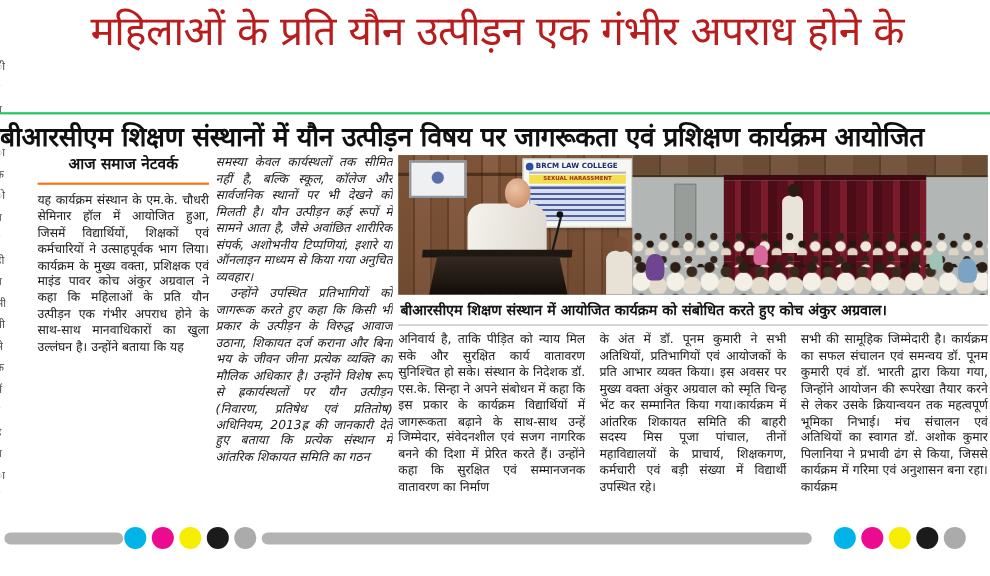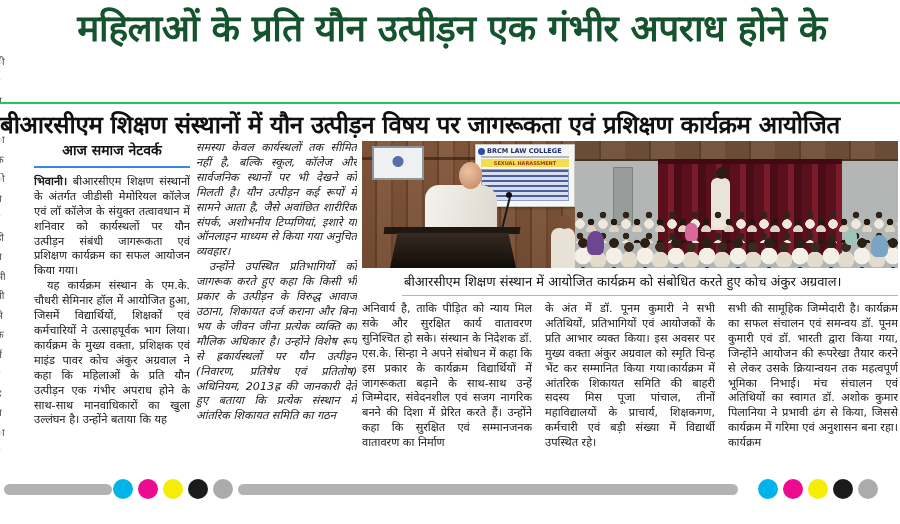--- a/index.html
+++ b/index.html
@@ -13,38 +13,38 @@
   
   .edge-strip {
     position:absolute; left:0; top:52px; width:9px; height:428px;
     overflow:hidden; font-size:10px; line-height:19.5px; color:#474747;
     white-space:pre-line; margin-left:-4px;
   }
 
   
   .headline { position:absolute; left:14px; right:10px; top:6px; text-align:center; }
   .headline-line {
-    font-size:37px; font-weight:700; line-height:46px; color:#14532d;
+    font-size:37px; font-weight:400; line-height:46px; color:#b91c1c;
     letter-spacing:-0.5px; white-space:nowrap;
   }
   .subheadline-wrap {
     position:absolute; left:0; right:0; top:102px;
     border-top:2px solid #22c55e; padding-top:3px; text-align:left;
   }
   .subheadline {
     font-size:24px; font-weight:700; color:#101010; white-space:nowrap; letter-spacing:-0.3px;
   }
 
   
   .bodytext { font-size:11.2px; line-height:14.9px; text-align:justify; color:#1c1c1c; }
   .col-1 { position:absolute; left:34px;  top:141px; width:156px; height:338px; overflow:hidden; }
   .col-2 { position:absolute; left:196px; top:141px; width:161px; height:338px; overflow:hidden;font-style:italic; }
   .byline {
     text-align:center; font-weight:700; font-size:14px; padding:2px 0 8px;
-    border-bottom:2px solid #3b82f6; margin-bottom:7px; color:#141414;
+    border-bottom:2px solid #f97316; margin-bottom:7px; color:#141414;
   }
   .para + .para { text-indent:13px; }
   .lead-word { font-weight:700; }
 
   
   .right-section { position:absolute; left:362px; top:141px; width:536px; }
   .photo { position:relative; width:536px; height:127px; overflow:hidden; background:#9b9f9e; }
 
   .photo .abs { position:absolute; }
   .photo-left {
@@ -110,22 +110,22 @@
       radial-gradient(circle at 8px 18px, #f4f0e7 8px,   rgba(0,0,0,0) 8.8px),
       radial-gradient(circle at 23px 22px,#e3dccd 8px,   rgba(0,0,0,0) 8.8px);
     background-size:31px 29px; }
   .blob { border-radius:45% 45% 30% 30%; }
   .blob-purple { left:12px;  top:90px; width:17px; height:24px; background:#6e4590; }
   .blob-pink   { left:110px; top:82px; width:13px; height:18px; background:#d8679c; }
   .blob-blue   { left:296px; top:94px; width:17px; height:22px; background:#7aa3c4; }
   .blob-teal   { left:270px; top:88px; width:12px; height:16px; background:#9ec4b8; }
 
   .photo-caption {
-    font-size:13px; font-weight:400; color:#131313; text-align:left;
-    padding:4px 2px 5px; border-bottom:1px solid #b5b5b5;margin-left:40px;
+    font-size:13px; font-weight:700; color:#131313; text-align:left;
+    padding:4px 2px 5px; border-bottom:1px solid #b5b5b5;
   }
   .right-cols { display:flex; gap:13px; margin-top:6px; height:184px; overflow:hidden; }
   .right-col { flex:1 1 0; overflow:hidden; }
 
   
   .print-bar { position:absolute; height:11px; border-radius:6px; background:#b3b3b3; top:484px; }
   .bar-left { left:4px; width:108px; }
   .bar-mid  { left:238px; width:500px; }
   .dots { position:absolute; top:479px; display:flex; gap:5px; }
   .dots-left  { left:113px; }
@@ -162,21 +162,20 @@
   <div class="headline">
     <div class="headline-line">महिलाओं के प्रति यौन उत्पीड़न एक गंभीर अपराध होने के</div>
   </div>
 
   <div class="subheadline-wrap">
     <div class="subheadline">बीआरसीएम शिक्षण संस्थानों में यौन उत्पीड़न विषय पर जागरूकता एवं प्रशिक्षण कार्यक्रम आयोजित</div>
   </div>
 
   <div class="col-1 bodytext">
     <div class="byline">आज समाज नेटवर्क</div>
-    <div class="para"><span class="lead-word">भिवानी।</span><span> बीआरसीएम शिक्षण संस्थानों के अंतर्गत जीडीसी मेमोरियल कॉलेज एवं लॉ कॉलेज के संयुक्त तत्वावधान में शनिवार को कार्यस्थलों पर यौन उत्पीड़न संबंधी जागरूकता एवं प्रशिक्षण कार्यक्रम का सफल आयोजन किया गया।</span></div>
     <div class="para">यह कार्यक्रम संस्थान के एम.के. चौधरी सेमिनार हॉल में आयोजित हुआ, जिसमें विद्यार्थियों, शिक्षकों एवं कर्मचारियों ने उत्साहपूर्वक भाग लिया। कार्यक्रम के मुख्य वक्ता, प्रशिक्षक एवं माइंड पावर कोच अंकुर अग्रवाल ने कहा कि महिलाओं के प्रति यौन उत्पीड़न एक गंभीर अपराध होने के साथ-साथ मानवाधिकारों का खुला उल्लंघन है। उन्होंने बताया कि यह</div>
   </div>
 
   <div class="col-2 bodytext">
     <div class="para">समस्या केवल कार्यस्थलों तक सीमित नहीं है, बल्कि स्कूल, कॉलेज और सार्वजनिक स्थानों पर भी देखने को मिलती है। यौन उत्पीड़न कई रूपों में सामने आता है, जैसे अवांछित शारीरिक संपर्क, अशोभनीय टिप्पणियां, इशारे या ऑनलाइन माध्यम से किया गया अनुचित व्यवहार।</div>
     <div class="para">उन्होंने उपस्थित प्रतिभागियों को जागरूक करते हुए कहा कि किसी भी प्रकार के उत्पीड़न के विरुद्ध आवाज उठाना, शिकायत दर्ज कराना और बिना भय के जीवन जीना प्रत्येक व्यक्ति का मौलिक अधिकार है। उन्होंने विशेष रूप से ह्रकार्यस्थलों पर यौन उत्पीड़न (निवारण, प्रतिषेध एवं प्रतितोष) अधिनियम, 2013ह्र की जानकारी देते हुए बताया कि प्रत्येक संस्थान में आंतरिक शिकायत समिति का गठन</div>
   </div>
 
   <div class="right-section">
 

